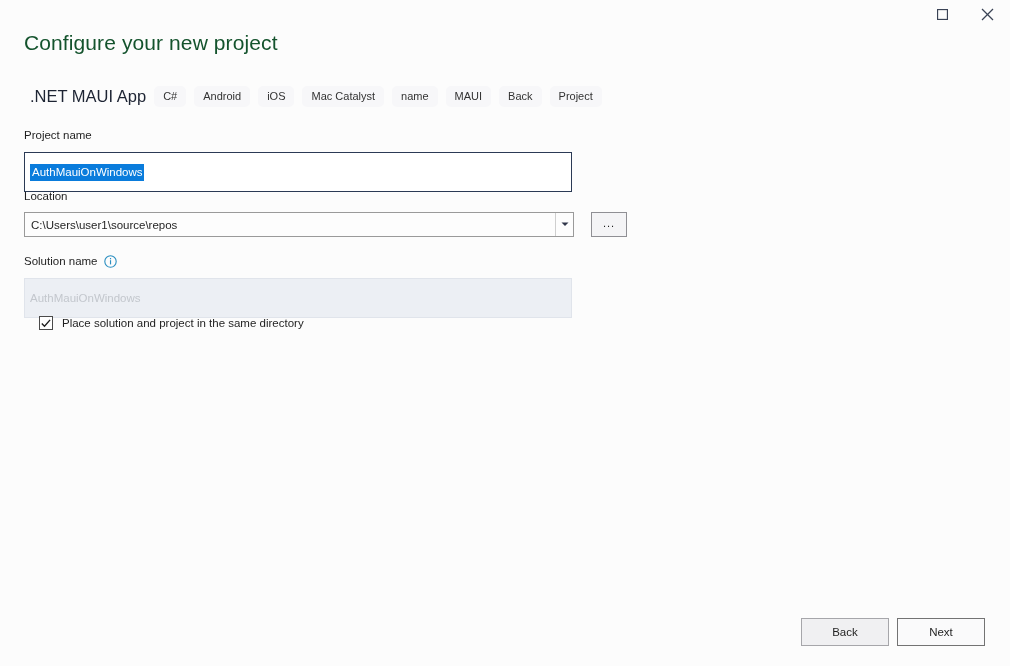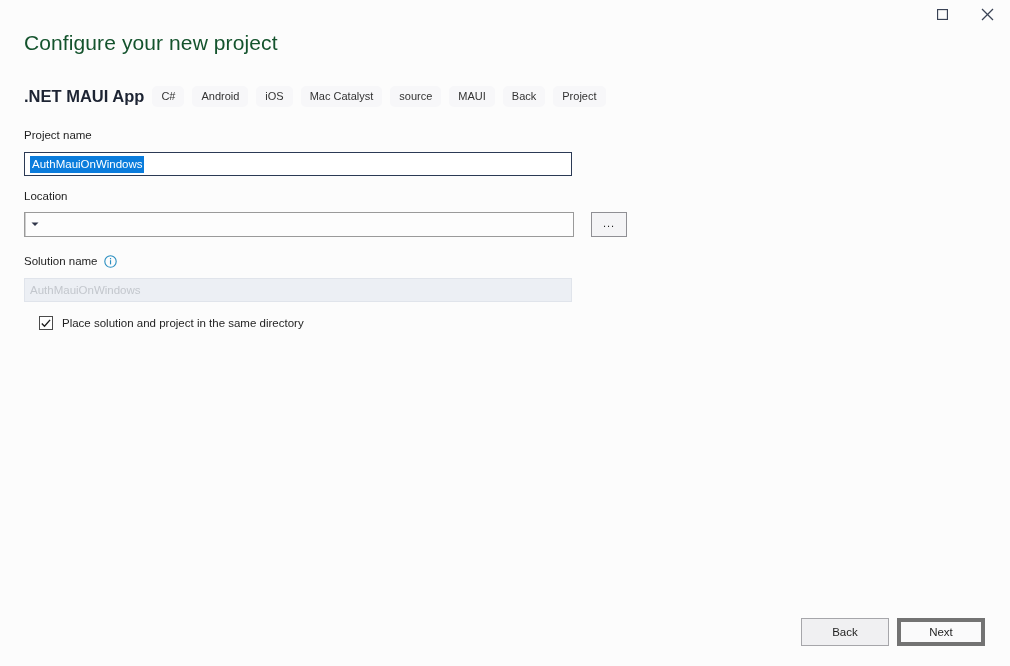--- a/index.html
+++ b/index.html
@@ -54,23 +54,24 @@
     position: absolute;
     left: 24px;
     top: 83px;
     display: flex;
     align-items: center;
     height: 26px;
   }
   .tpl-name {
     font-size: 16.5px;
     color: #1d2433;
-    font-weight: 700;
+    font-weight: 400;
     white-space: nowrap;
     line-height: 26px;
+    margin-left: 6px;
   }
   .tag {
     margin-left: 8px;
     background: #f7f7f9;
     border-radius: 5px;
     padding: 4px 9px 5px 9px;
     font-size: 11px;
     color: #333333;
     white-space: nowrap;
     line-height: 12px;
@@ -93,21 +94,21 @@
     margin-left: 6px;
     width: 13px;
     height: 13px;
     vertical-align: middle;
   }
 
   .textbox {
     position: absolute;
     left: 24px;
     width: 548px;
-    height: 24px;
+    height: 40px;
     box-sizing: border-box;
     background: #ffffff;
     border: 1px solid #2b3a55;
     font-size: 11.5px;
     color: #1f1f1f;
     display: flex;
     align-items: center;
     padding: 0 5px;
     overflow: hidden;
   }
@@ -212,21 +213,21 @@
     justify-content: center;
     font-size: 11.5px;
     color: #1f1f1f;
     background: #f0f0f2;
     border: 1px solid #a6a6aa;
     cursor: default;
   }
   .btn.secondary { background: #f0f0f2; }
   .btn.primary {
     background: #fafafb;
-    border: 4px solid #737373;
+    border: 1px solid #737373;
   }
 </style>
 </head>
 <body>
 
 <div class="titlebar">
   <div class="win-btn" title="Maximize">
     <span>
       <svg width="11" height="11" viewBox="0 0 11 11">
         <rect x="0.5" y="0.5" width="10" height="10" fill="none" stroke="#3a4355" stroke-width="1.3"></rect>
@@ -244,37 +245,38 @@
 </div>
 
 <div class="page-title">Configure your new project</div>
 
 <div class="tpl-row">
   <span class="tpl-name">.NET MAUI App</span>
   <span class="tag">C#</span>
   <span class="tag">Android</span>
   <span class="tag">iOS</span>
   <span class="tag">Mac Catalyst</span>
-  <span class="tag">source</span>
+  <span class="tag">name</span>
   <span class="tag">MAUI</span>
   <span class="tag">Back</span>
   <span class="tag">Project</span>
 </div>
 
 <div class="field-label" style="top:128px;align-items:center;">
   <span>Project name</span>
 </div>
 <div class="textbox" style="top:152px;">
   <span class="sel-text">AuthMauiOnWindows</span>
 </div>
 
 <div class="field-label" style="top:189px;align-items:center;">
   <span>Location</span>
 </div>
 <div class="combo" style="top:212px;">
+  <div class="combo-text">C:\Users\user1\source\repos</div>
   <div class="combo-arrow">
     <span>
       <svg width="8" height="5" viewBox="0 0 8 5">
         <path d="M0.5 0.5 L4 4 L7.5 0.5 Z" fill="#30364a"></path>
       </svg>
     </span>
   </div>
 </div>
 <div class="browse-btn" style="left:591px; top:212px;">
   <span>...</span>

